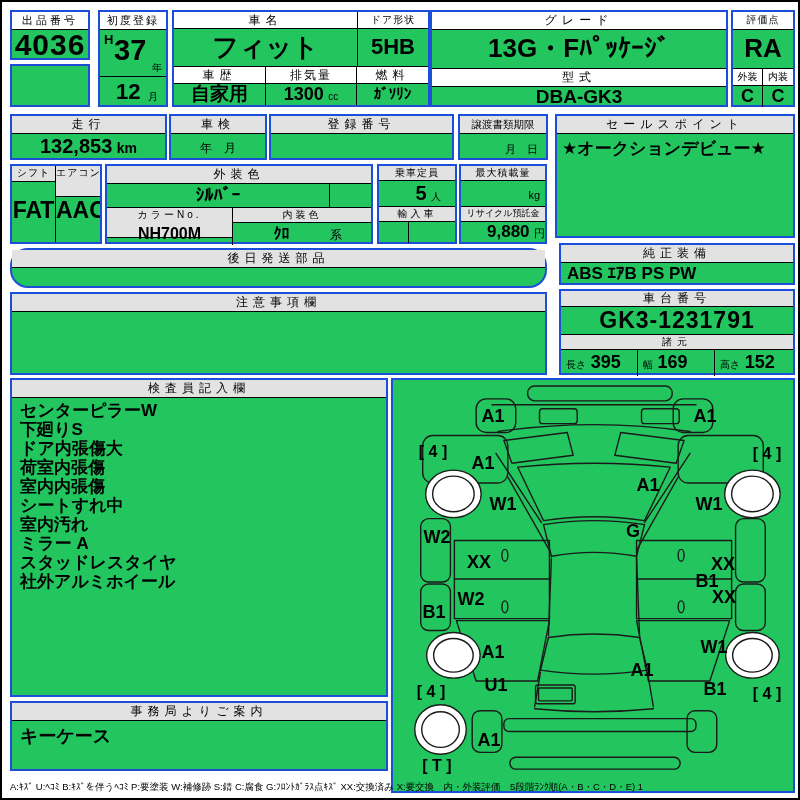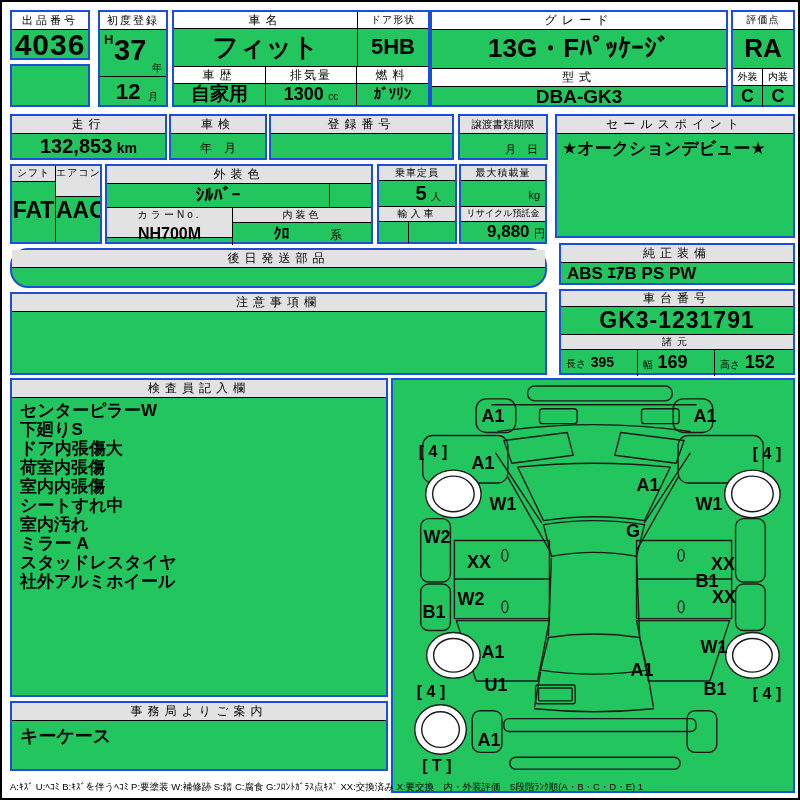--- a/index.html
+++ b/index.html
@@ -195,21 +195,21 @@
     <div></div>
   </div>
 
   <div class="b" style="left:557px;top:287px;width:236px;height:86px;">
     <div class="h" style="height:15px;line-height:14px;">車台番号</div>
     <div class="v bb" style="height:27px;font-size:23px;line-height:26px;letter-spacing:1px;">GK3-1231791</div>
     <div class="h" style="height:14px;line-height:13px;font-size:10px;">諸元</div>
     <div class="row" style="height:26px;">
       <div class="c br" style="width:77px;padding-left:5px;">
         <span style="font-size:10px;">長さ</span>
-        <span style="font-weight:bold;font-size:14px;line-height:24px;">395</span>
+        <span style="font-weight:bold;font-size:18px;line-height:24px;">395</span>
       </div>
       <div class="c br" style="width:77px;padding-left:5px;">
         <span style="font-size:10px;">幅</span>
         <span style="font-weight:bold;font-size:18px;line-height:24px;">169</span>
       </div>
       <div class="c" style="flex:1;padding-left:5px;">
         <span style="font-size:10px;">高さ</span>
         <span style="font-weight:bold;font-size:18px;line-height:24px;">152</span>
       </div>
     </div>

